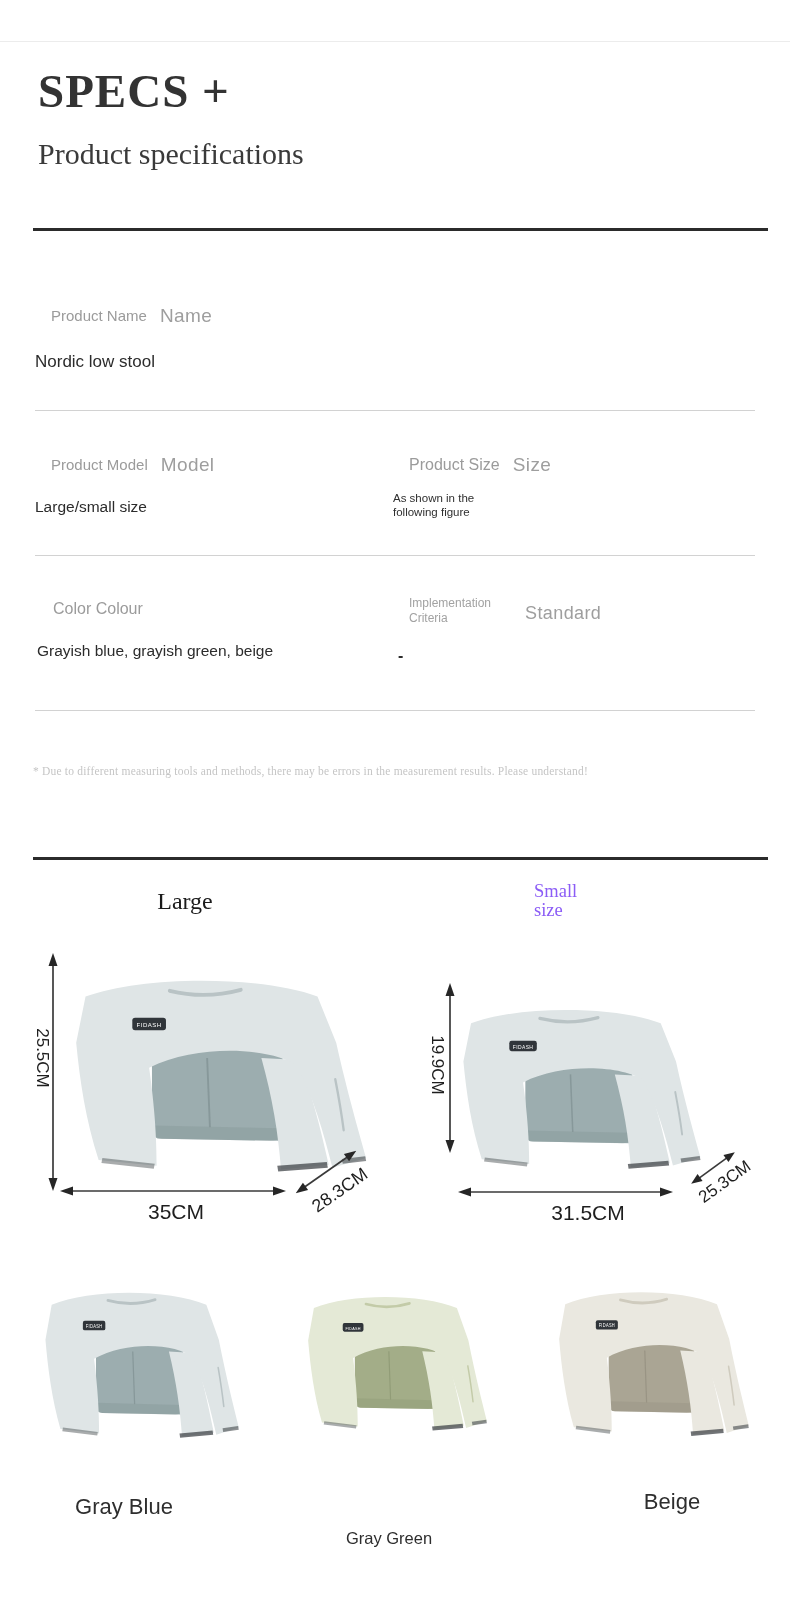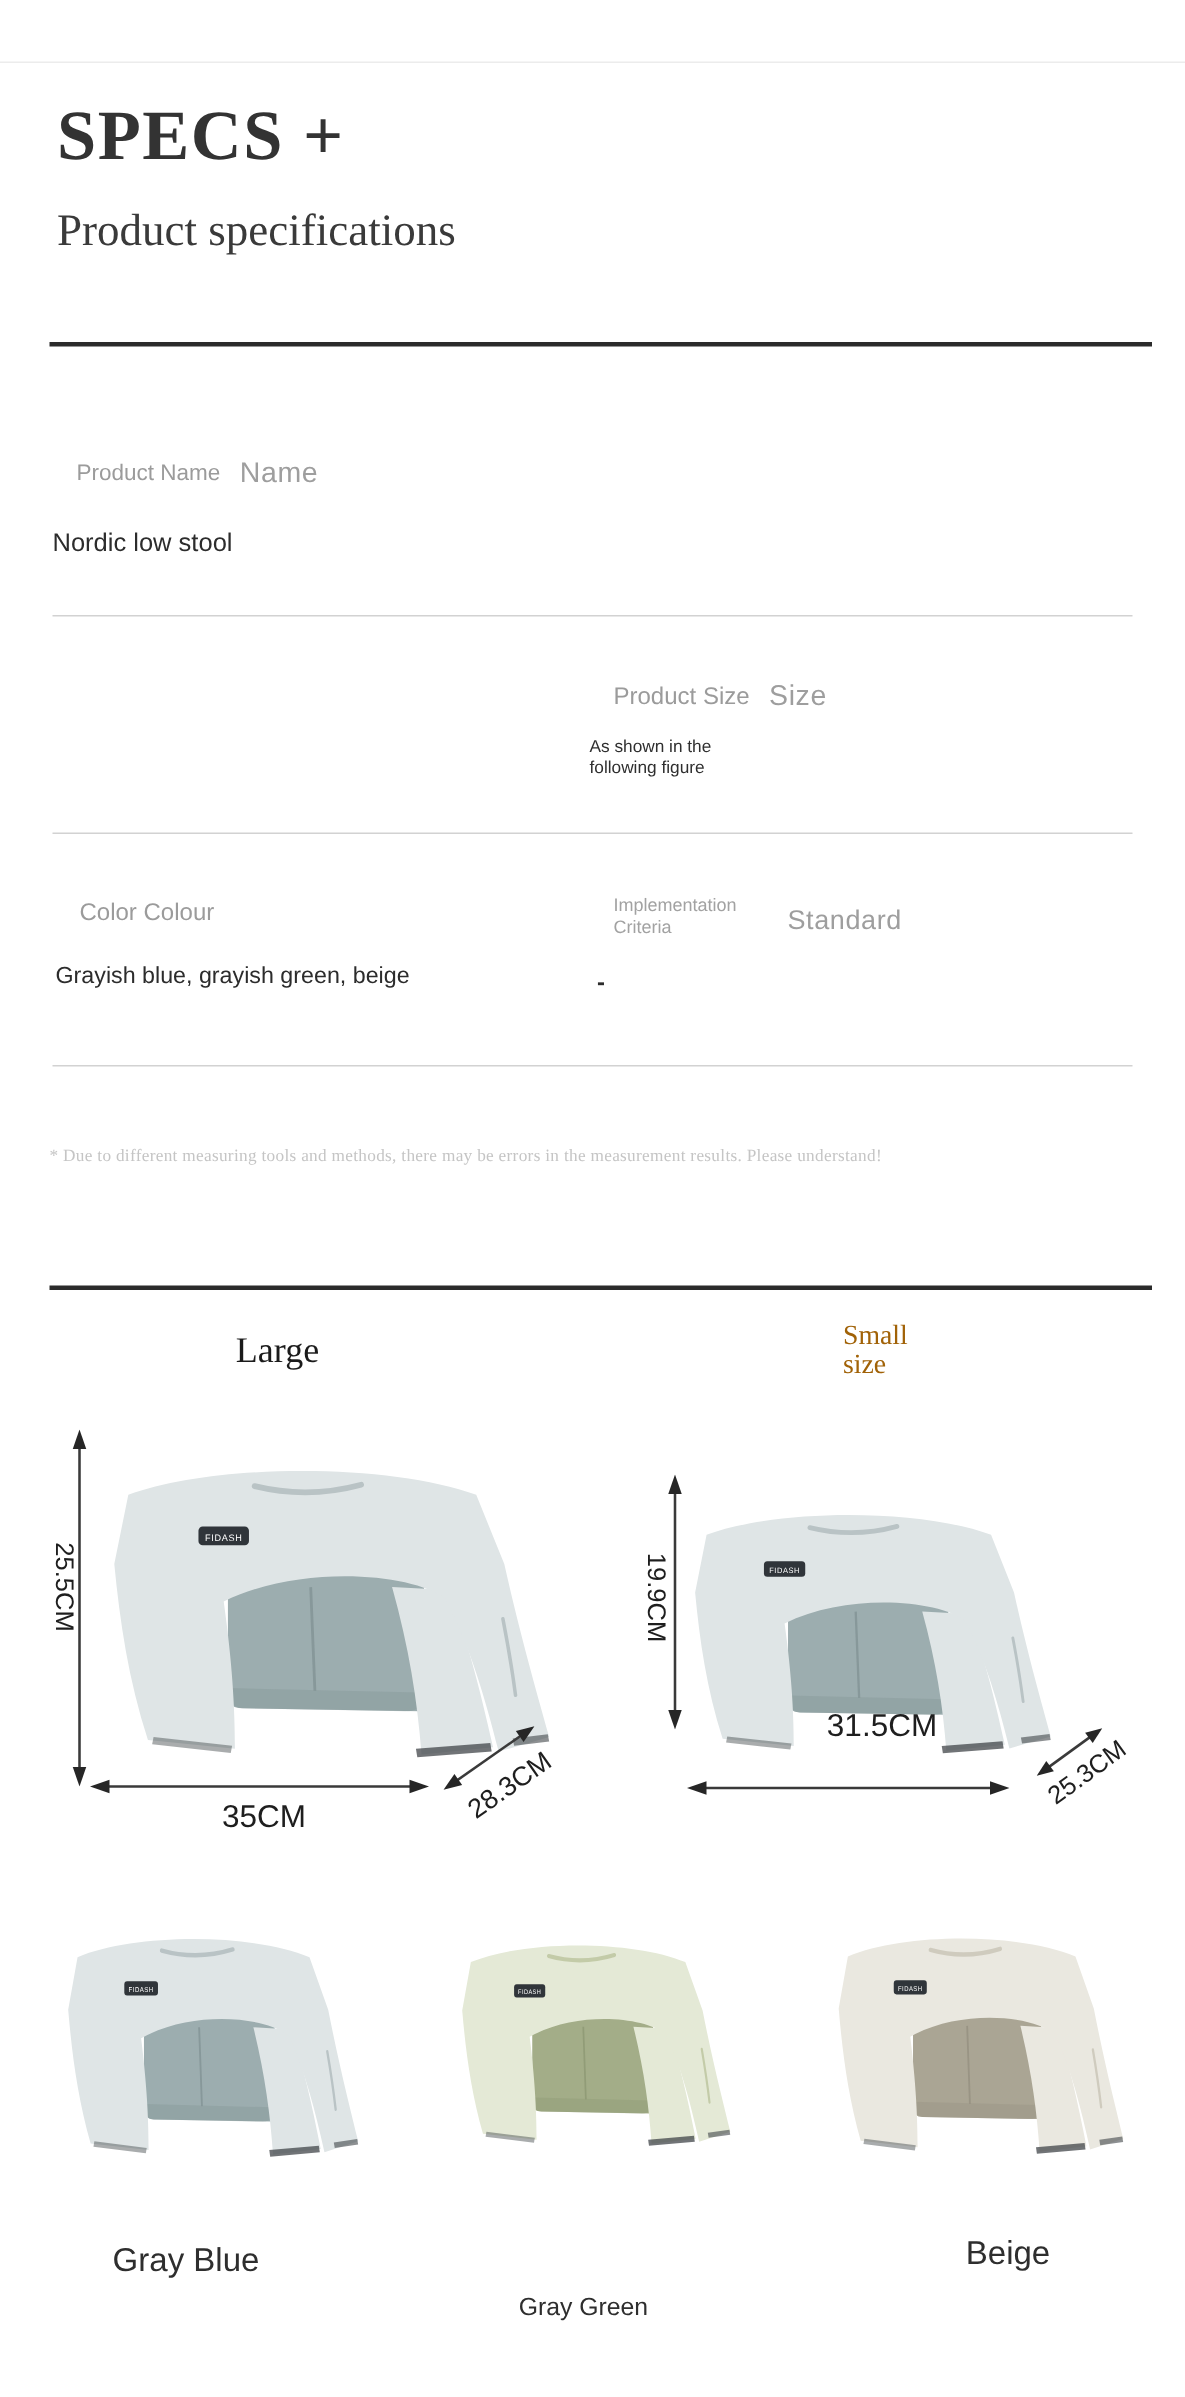--- a/index.html
+++ b/index.html
@@ -26,21 +26,21 @@
   .val-name{margin-top:25px;}
   .val-pp{margin-top:12px;font-size:24px;color:#1f1f1f;margin-left:3px;}
   .val-model{margin-top:22px;font-size:15.5px;}
   .val-small{margin-top:15px;font-size:11.5px;line-height:14px;color:#2f2f2f;}
   .val-color{margin-top:25px;font-size:15.5px;}
   .val-dash{margin-top:21px;font-size:16px;font-weight:bold;margin-left:5px;}
 
   .disclaimer{left:33px;top:765px;width:740px;font-size:11.5px;color:#c5c5c5;letter-spacing:0.2px;}
 
   .fig-title-large{left:100px;top:888px;width:170px;text-align:center;font-size:24px;color:#1b1b1b;}
-  .fig-title-small{left:562px;top:882px;font-size:18.5px;line-height:19px;color:#a16207;}
+  .fig-title-small{left:534px;top:882px;font-size:18.5px;line-height:19px;color:#8b5cf6;}
 
   .stool{position:absolute;}
   .stool-large{left:50px;top:935px;width:318px;height:250px;}
   .stool-small{left:442px;top:972px;width:260px;height:208px;}
   .stool-v0{left:28px;top:1258px;width:212px;height:190px;}
   .stool-v1{left:292px;top:1265px;width:196px;height:175px;}
   .stool-v2{left:542px;top:1258px;width:208px;height:188px;}
 
   .dim-arrow{position:absolute;}
   .dim-arrow line{stroke:#3a3a3a;stroke-width:1.7;}
@@ -50,21 +50,21 @@
   .arr-dL{left:289px;top:1165px;transform:rotate(-35deg);}
   .arr-hS{left:443px;top:983px;}
   .arr-wS{left:458px;top:1185px;}
   .arr-dS{left:686px;top:1161px;transform:rotate(-36deg);}
 
   .dim-label{position:absolute;color:#1e1e1e;text-align:center;}
   .lbl-hL{left:7px;top:1048px;width:70px;font-size:17px;transform:rotate(90deg);}
   .lbl-wL{left:106px;top:1200px;width:140px;font-size:21px;}
   .lbl-dL{left:295px;top:1180px;width:90px;font-size:18px;transform:rotate(-35deg);}
   .lbl-hS{left:399px;top:1055px;width:76px;font-size:17px;transform:rotate(90deg);}
-  .lbl-wS{left:518px;top:1139px;width:140px;font-size:21px;}
+  .lbl-wS{left:518px;top:1201px;width:140px;font-size:21px;}
   .lbl-dS{left:682px;top:1172px;width:86px;font-size:17px;transform:rotate(-36deg);}
 
   .variant-label{position:absolute;text-align:center;color:#2e2e2e;}
   .vl-0{left:44px;top:1494px;width:160px;font-size:22px;}
   .vl-1{left:309px;top:1529px;width:160px;font-size:16.5px;}
   .vl-2{left:592px;top:1489px;width:160px;font-size:22px;}
 </style>
 </head>
 <body>
 
@@ -80,20 +80,27 @@
   <div class="cell" style="left:35px;top:303px;width:340px;">
     <div class="lbl-row">
       <span class="lbl-p">Product Name</span>
       <span class="lbl-s">Name</span>
     </div>
     <div class="val val-name">Nordic low stool</div>
   </div>
 
   <div class="abs divider div-1"></div>
 
+  <div class="cell" style="left:35px;top:452px;width:340px;">
+    <div class="lbl-row">
+      <span class="lbl-p">Product Model</span>
+      <span class="lbl-s">Model</span>
+    </div>
+    <div class="val val-model">Large/small size</div>
+  </div>
   <div class="cell" style="left:393px;top:452px;width:360px;">
     <div class="lbl-row">
       <span class="lbl-p" style="font-size:16px;">Product Size</span>
       <span class="lbl-s">Size</span>
     </div>
     <div class="val val-small">
       <span>As shown in the</span><br>
       <span>following figure</span>
     </div>
   </div>

